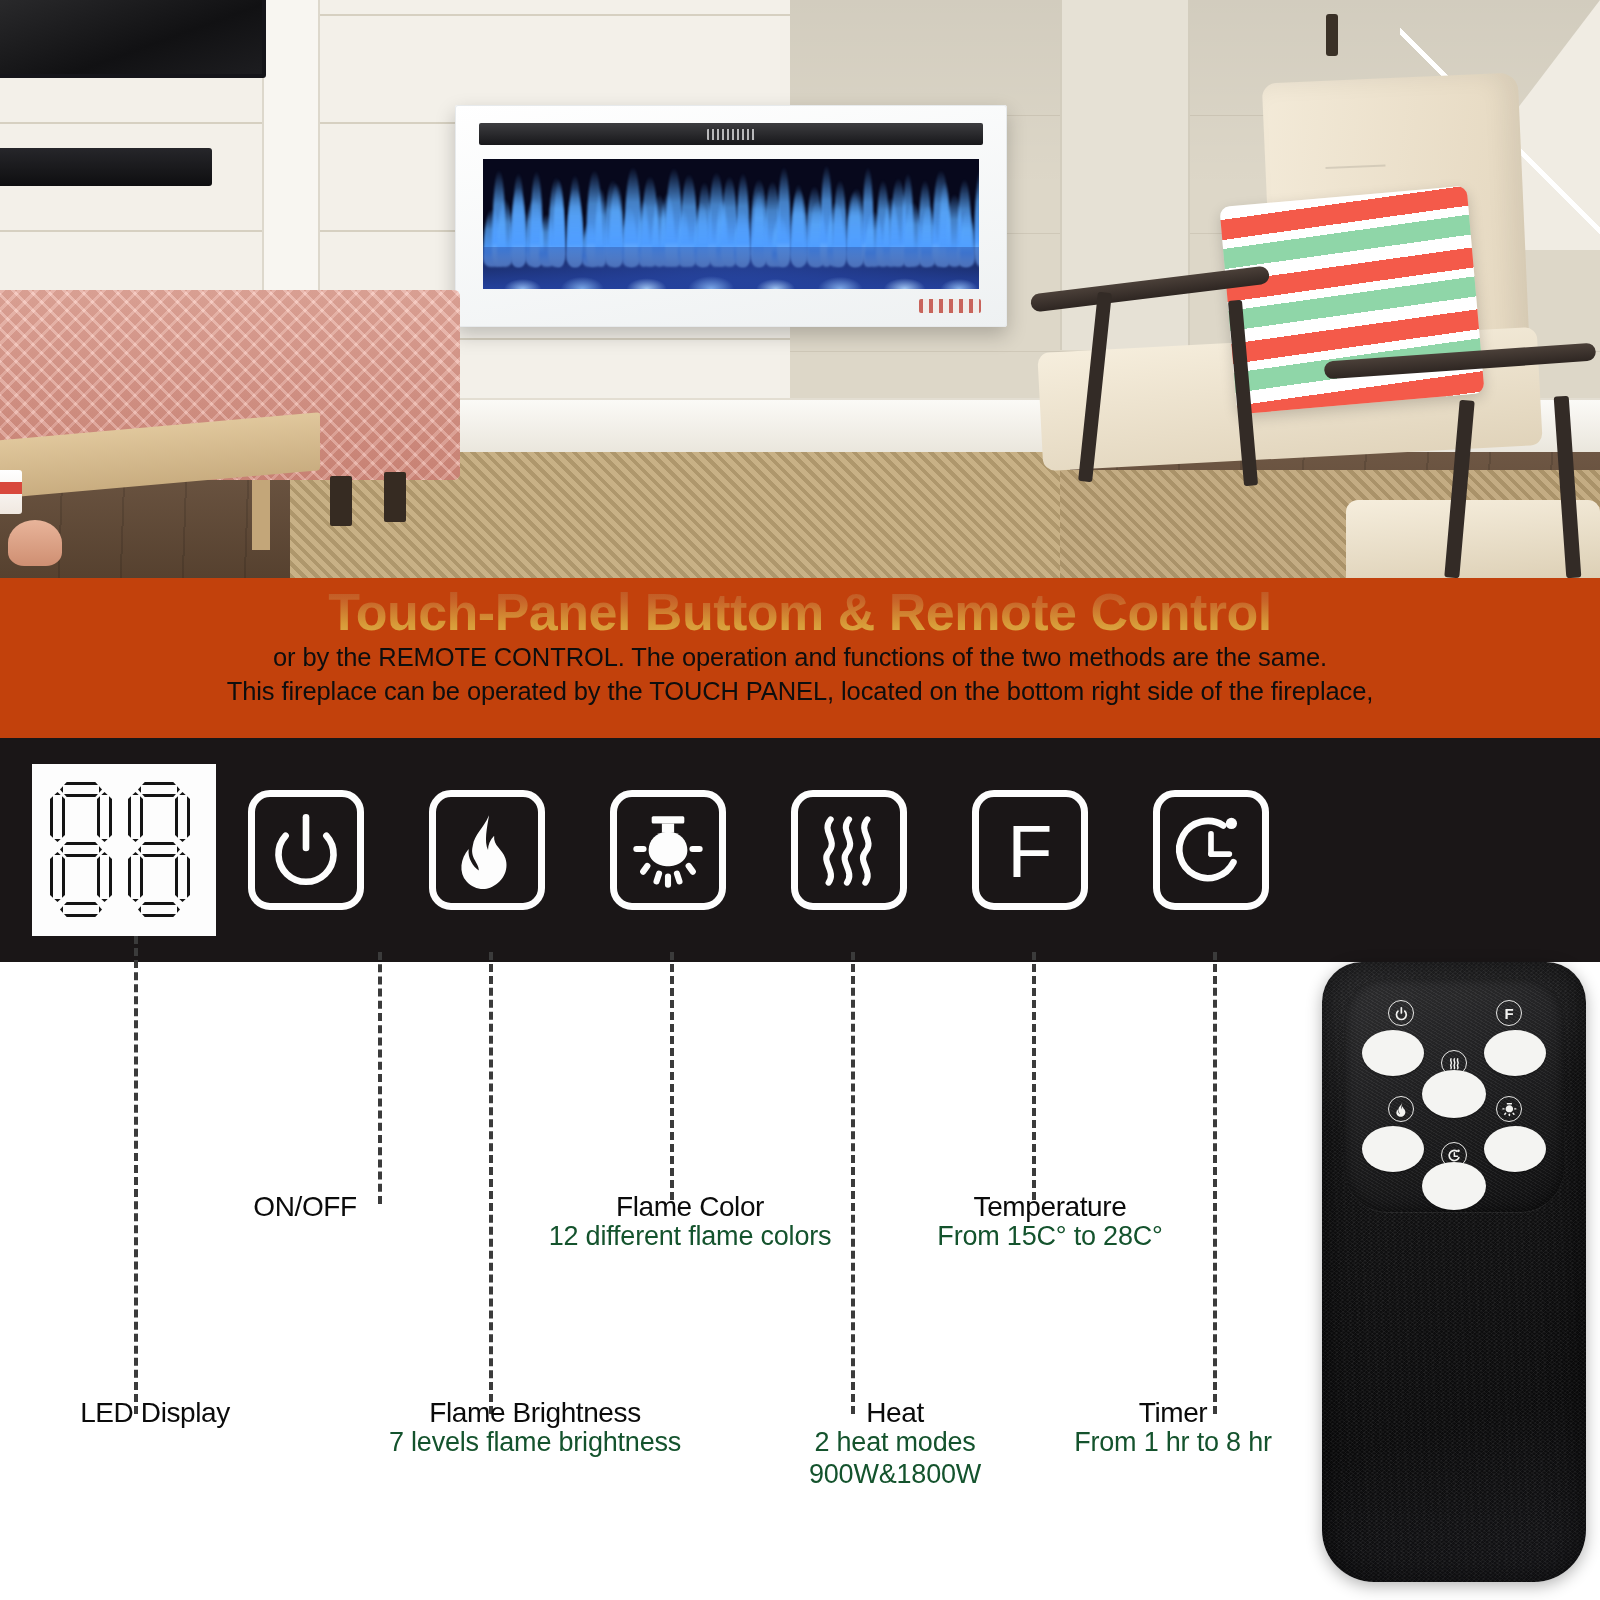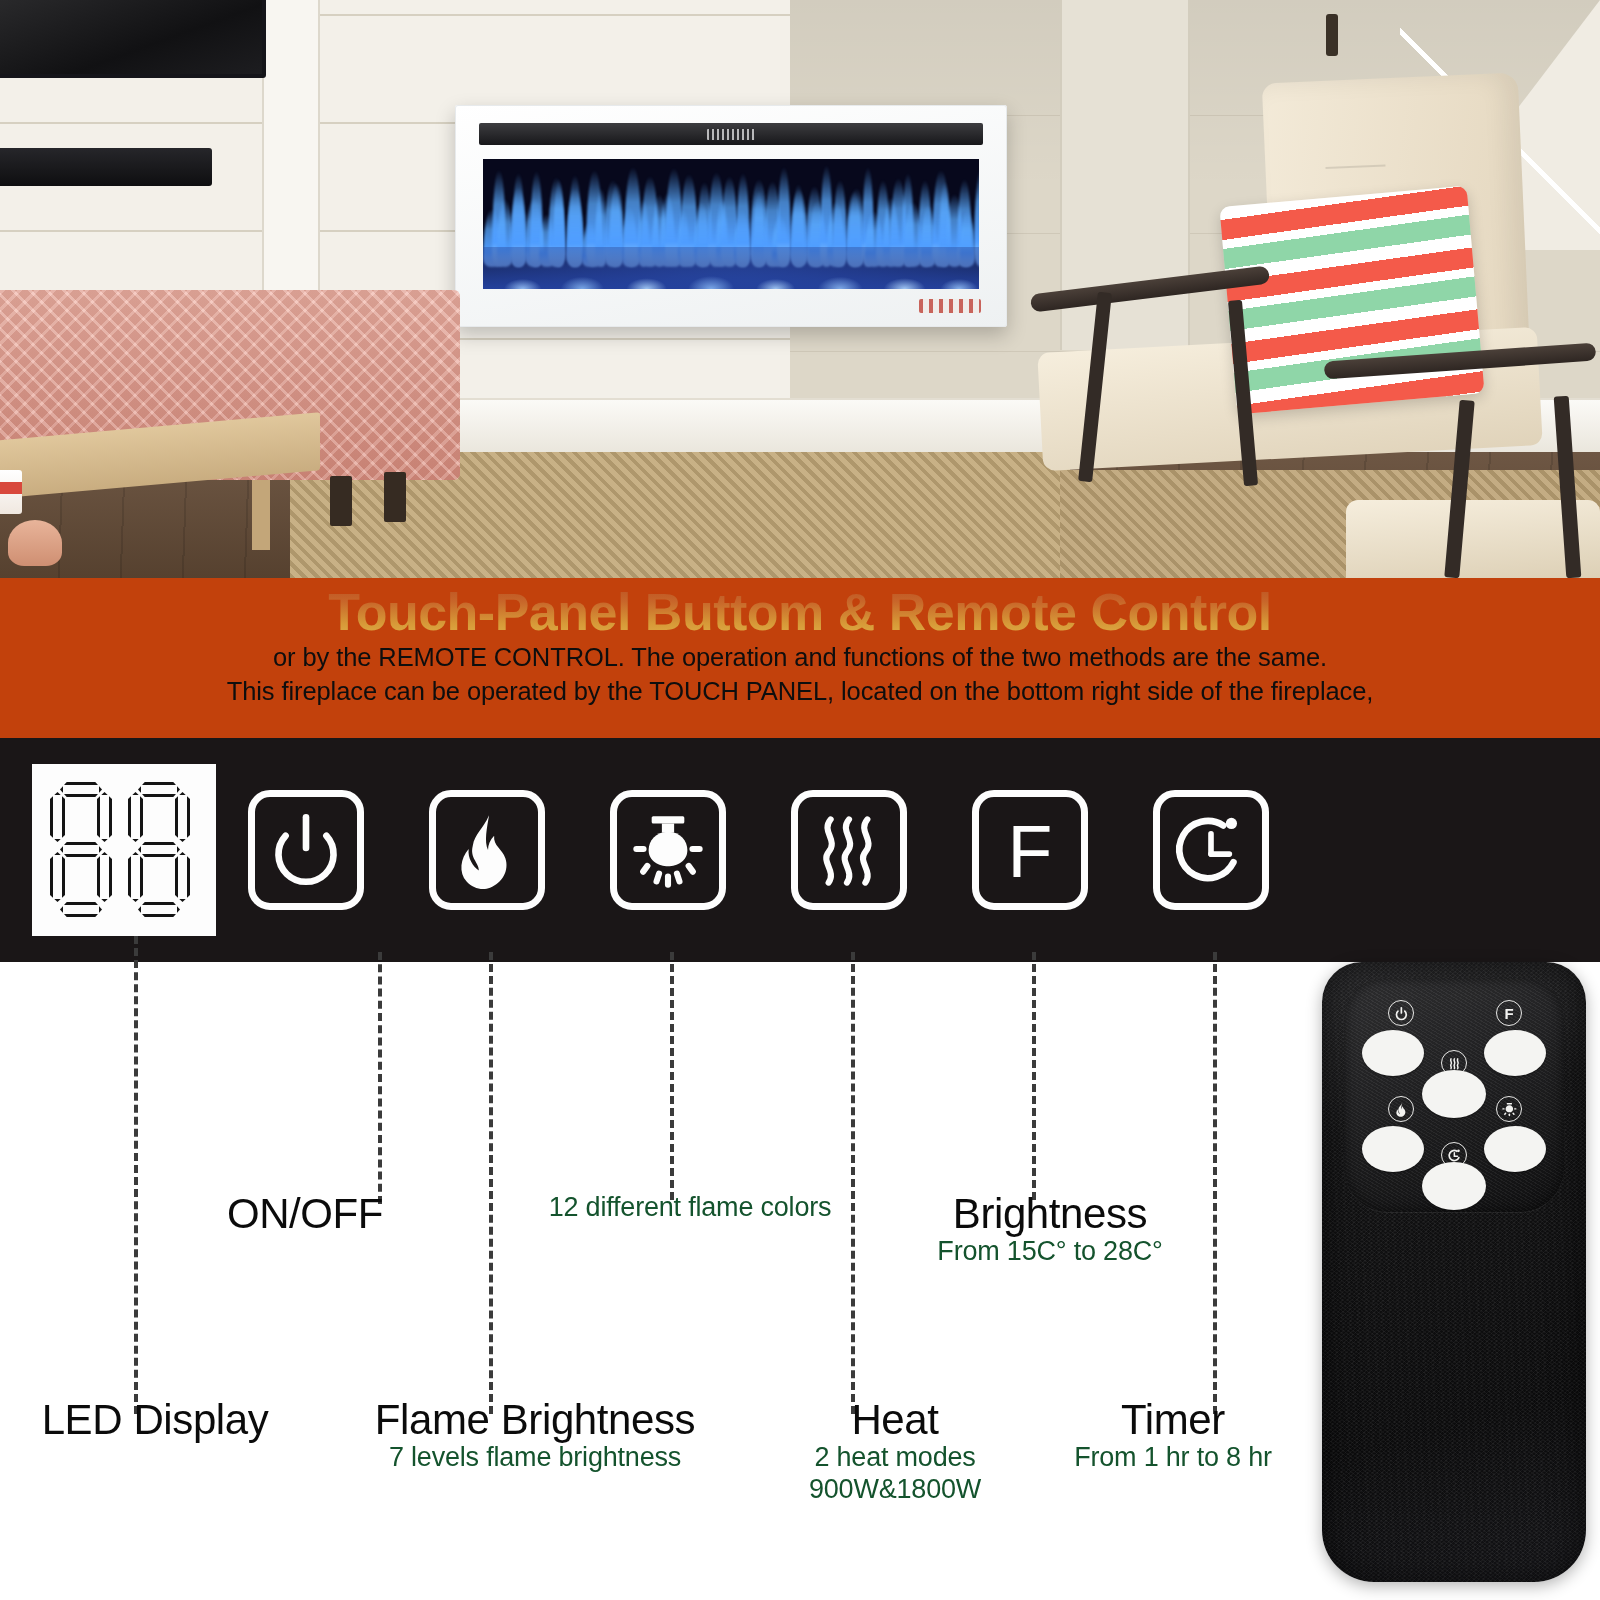--- a/index.html
+++ b/index.html
@@ -257,21 +257,21 @@
   
   .dash {
     position:absolute; width:0; border-left:4px dashed #3b3b3b;
   }
 
   
   .lbl {
     position:absolute; text-align:center; white-space:nowrap;
   }
   .lbl .t {
-    font-size:42px; color:#0b0b0b; font-weight:normal; letter-spacing:-.4px;
+    font-size:28px; color:#0b0b0b; font-weight:normal; letter-spacing:-.4px;
     line-height:1.05;
   }
   .lbl .s {
     font-size:27px; color:#14532d; line-height:1.18; letter-spacing:-.2px;
   }
 
   
   #remote {
     position:absolute; left:1322px; top:962px; width:264px; height:620px;
     border-radius:40px 40px 52px 52px;
@@ -505,24 +505,25 @@
 <div class="dash" style="left:489px; top:952px; height:462px;"></div>
 <div class="dash" style="left:670px; top:952px; height:248px;"></div>
 <div class="dash" style="left:851px; top:952px; height:462px;"></div>
 <div class="dash" style="left:1032px;top:952px; height:248px;"></div>
 <div class="dash" style="left:1213px;top:952px; height:462px;"></div>
 
 <div class="lbl" style="left:205px; top:1192px; width:200px;">
   <div class="t">ON/OFF</div>
 </div>
 <div class="lbl" style="left:545px; top:1192px; width:290px;">
+  <div class="t">Flame Color</div>
   <div class="s">12 different flame colors</div>
 </div>
 <div class="lbl" style="left:900px; top:1192px; width:300px;">
-  <div class="t">Brightness</div>
+  <div class="t">Temperature</div>
   <div class="s">From 15C° to 28C°</div>
 </div>
 
 <div class="lbl" style="left:10px; top:1398px; width:290px;">
   <div class="t">LED Display</div>
 </div>
 <div class="lbl" style="left:340px; top:1398px; width:390px;">
   <div class="t">Flame Brightness</div>
   <div class="s">7 levels flame brightness</div>
 </div>

